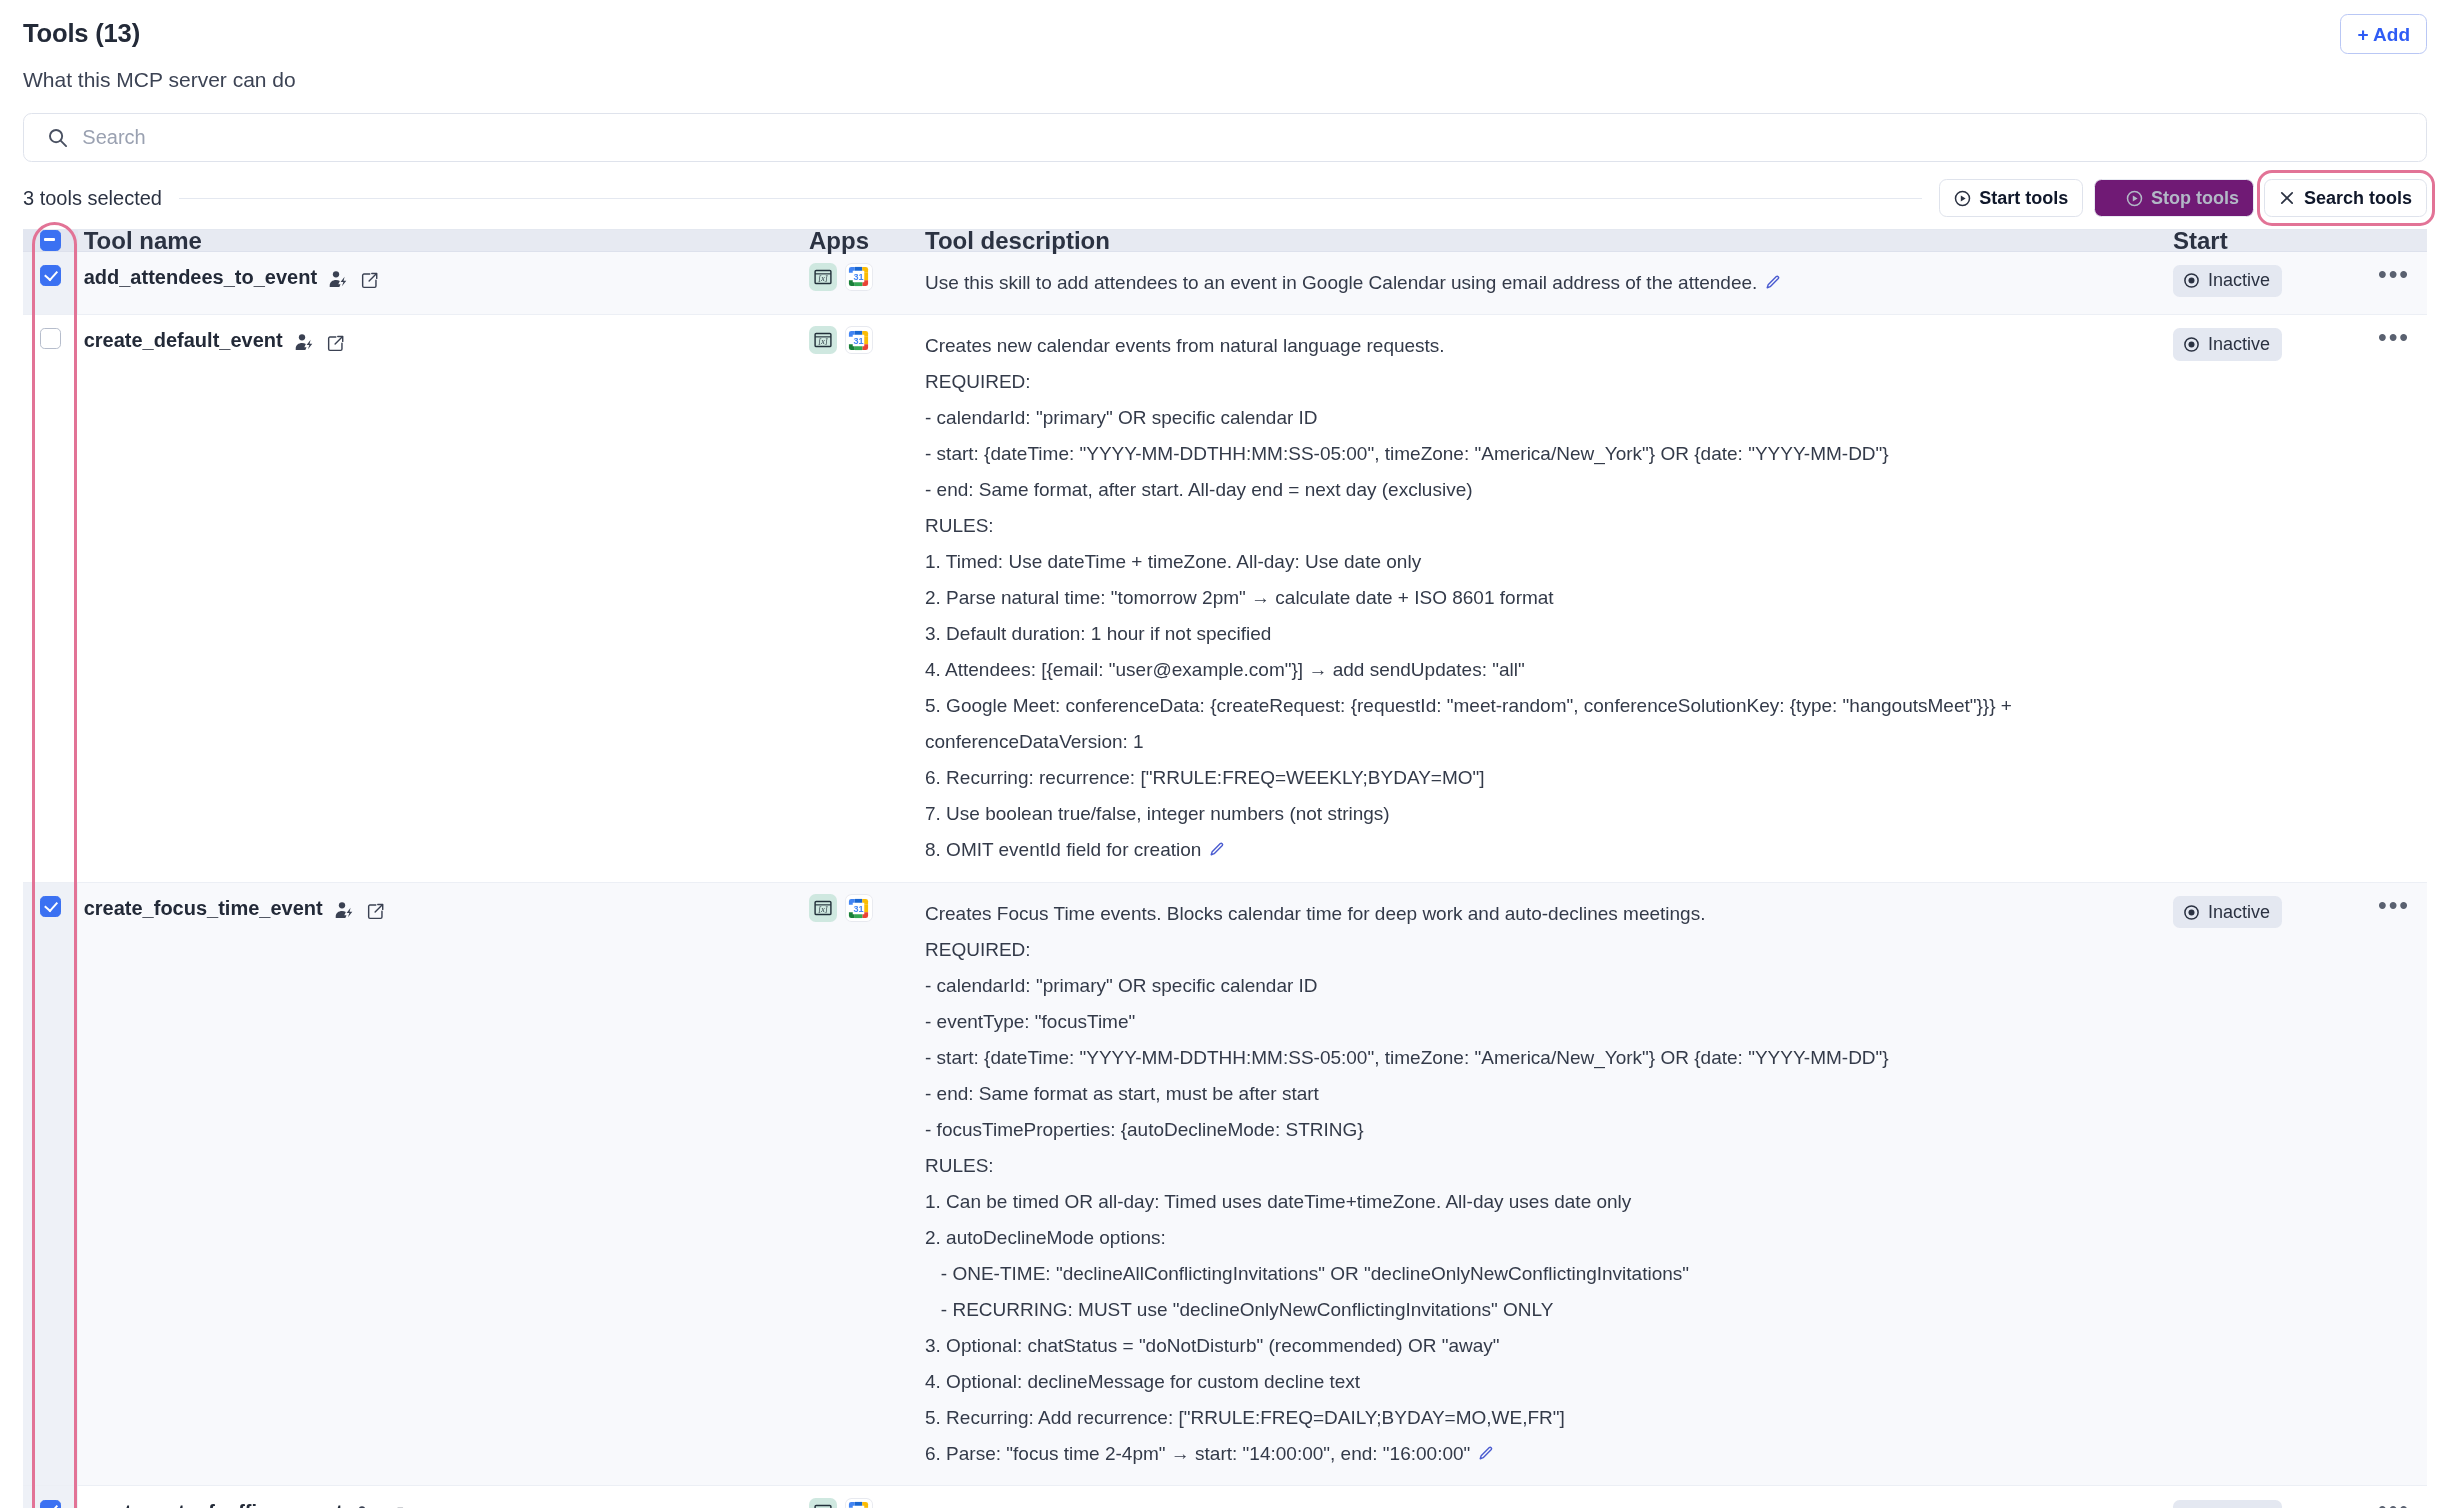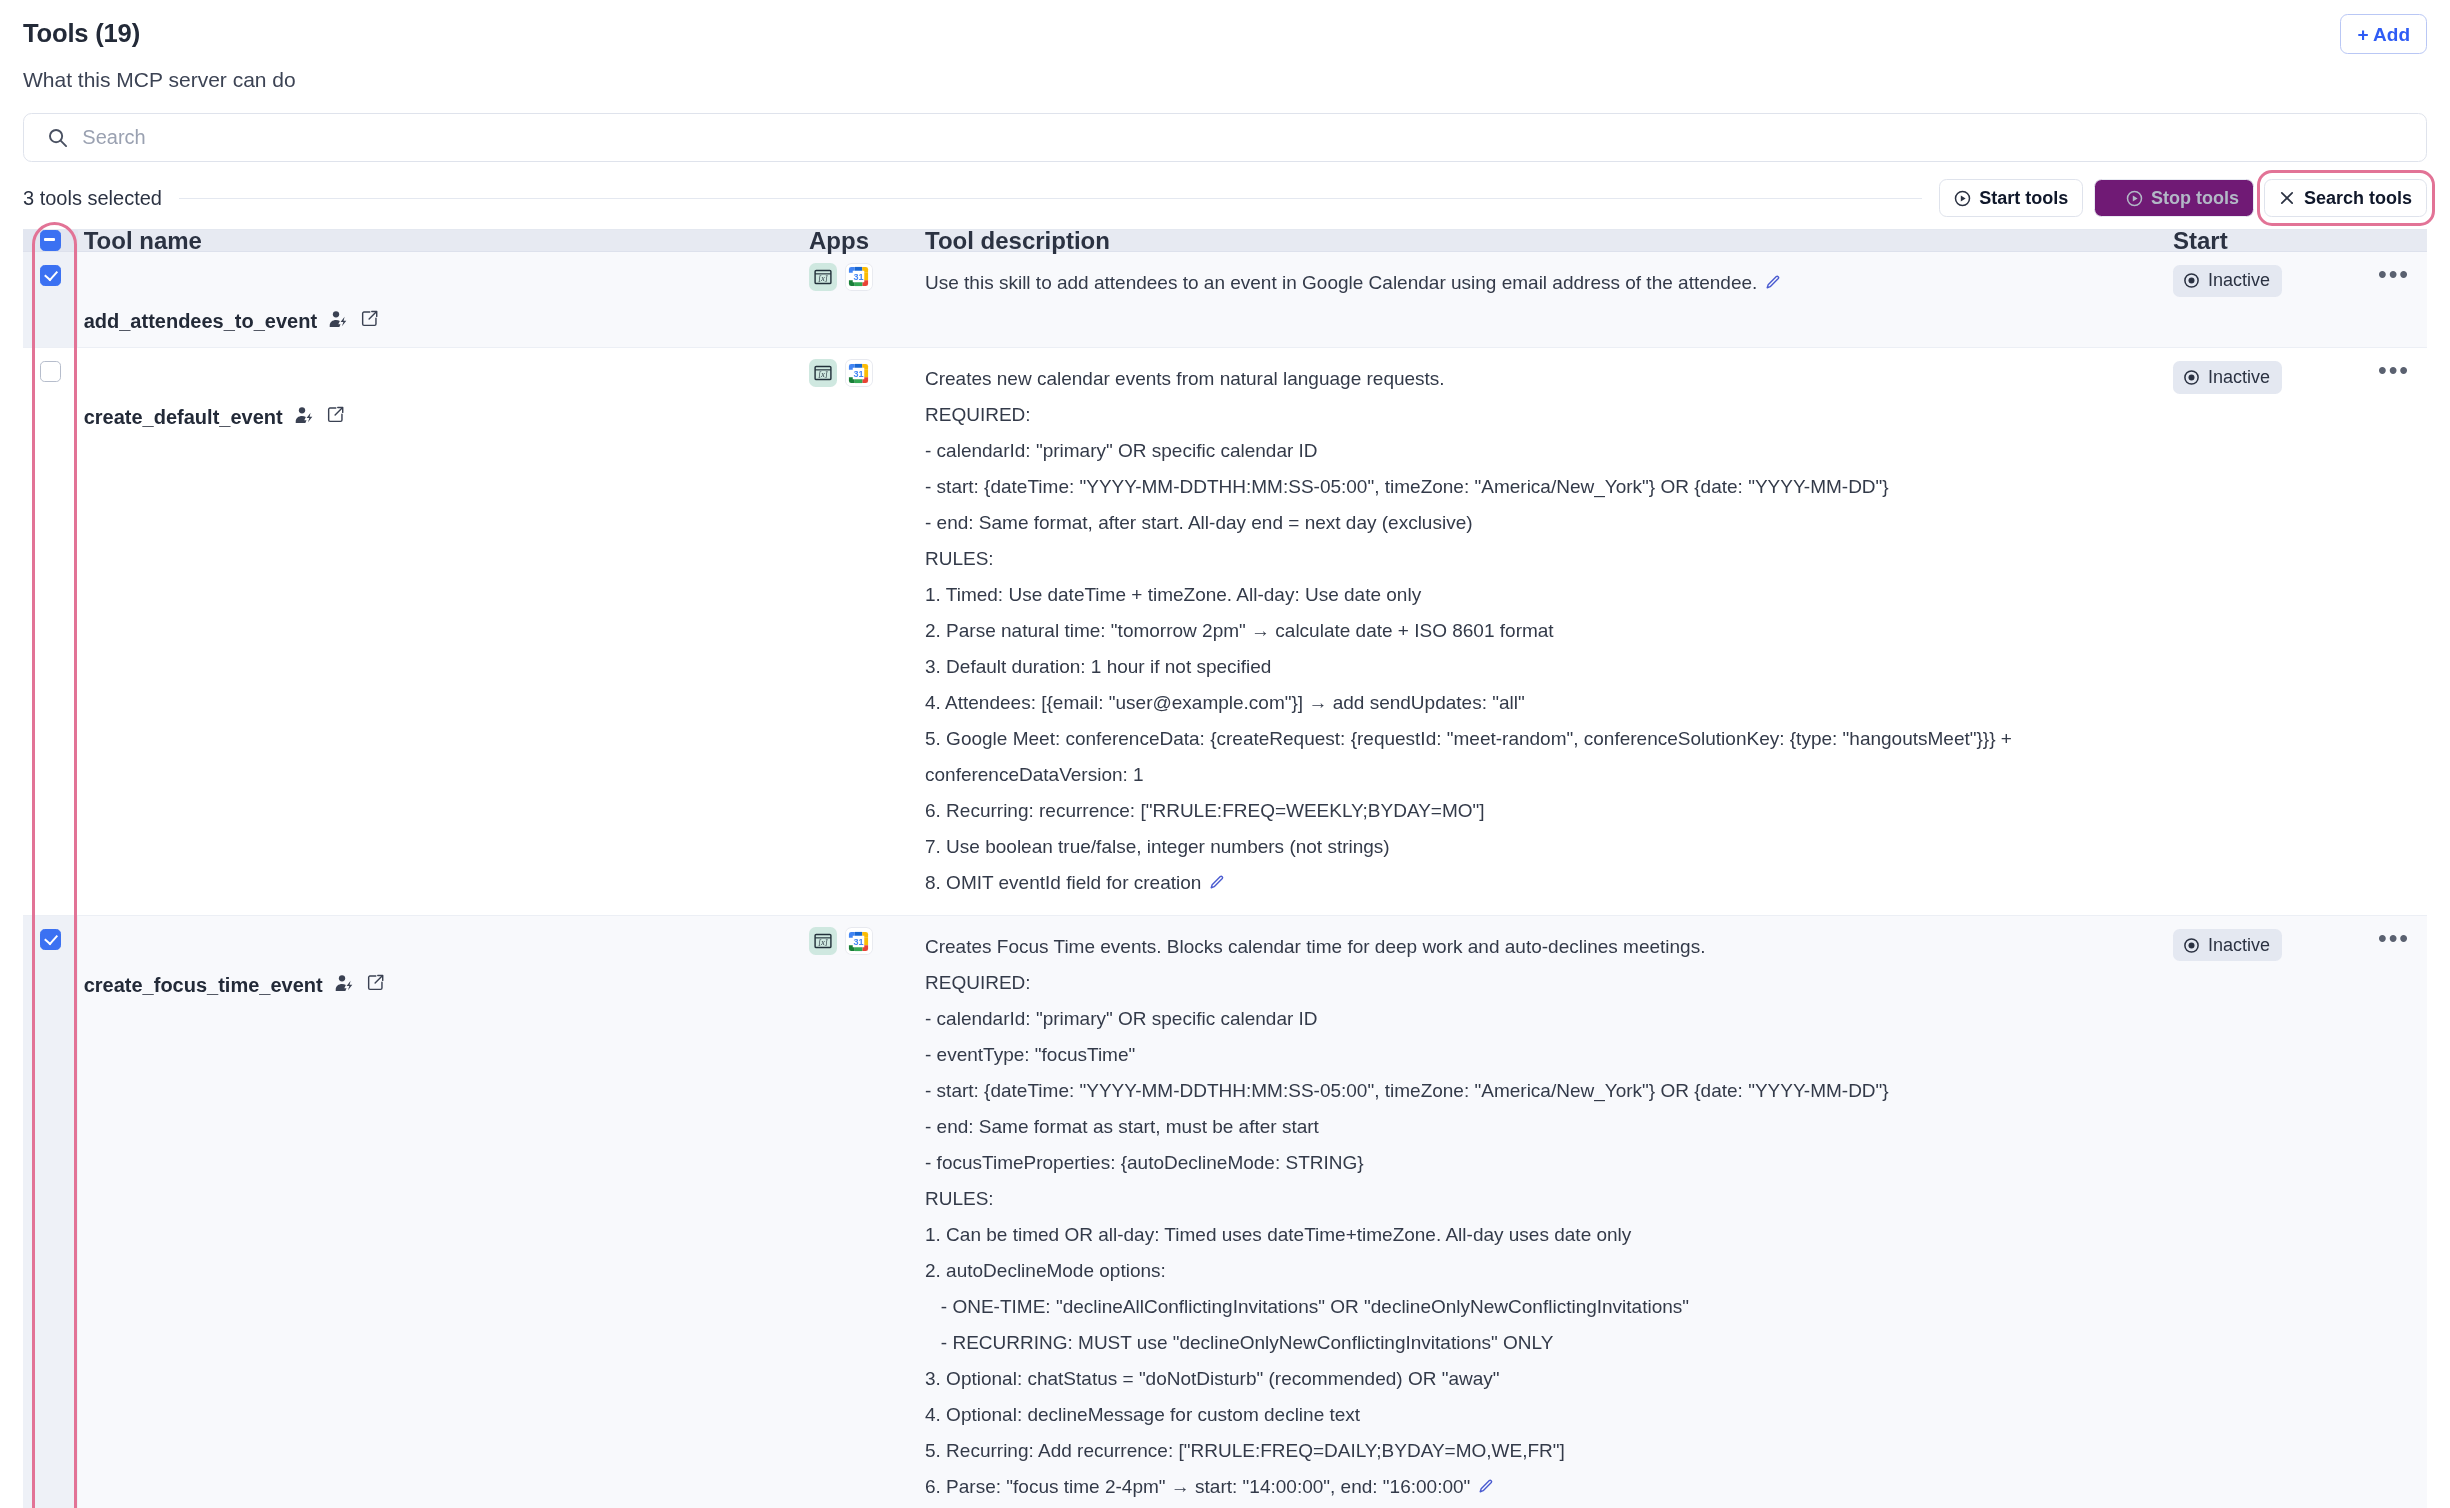--- a/index.html
+++ b/index.html
@@ -239,27 +239,26 @@
     position: absolute;
     left: 3.3px; top: 7.6px;
     width: 10.4px; height: 2.5px;
     background: #fff;
     border-radius: 0.9px;
   }
 
   
   .toolname {
     display: flex;
-    align-items: flex-start;
+    align-items: flex-end;
     gap: 11px;
     font-size: 20px;
     font-weight: bold;
     color: #232a38;
     line-height: 25px;
-    margin-top: 44px;
   }
   .tn-text { white-space: nowrap; }
 
   
   .apps-cell { display: flex; align-items: center; gap: 7.6px; }
   .app-ico {
     width: 28px; height: 28px;
     border-radius: 6.6px;
     display: flex; align-items: center; justify-content: center;
     flex: none;
@@ -309,21 +308,21 @@
   }
 
   svg { display: block; }
 </style>
 </head>
 <body>
 
 <div class="page">
 
   <div class="header">
-    <h1 class="title">Tools (19)</h1>
+    <h1 class="title">Tools (13)</h1>
     <p class="subtitle">What this MCP server can do</p>
     <button class="add-btn">
       <span>+ Add</span>
     </button>
   </div>
 
   <div class="search-wrap">
     <span>
       <svg width="21" height="21" viewBox="0 0 22 22" fill="none">
         <circle cx="9.5" cy="9.5" r="6.4" stroke="#4a5162" stroke-width="2"></circle>

